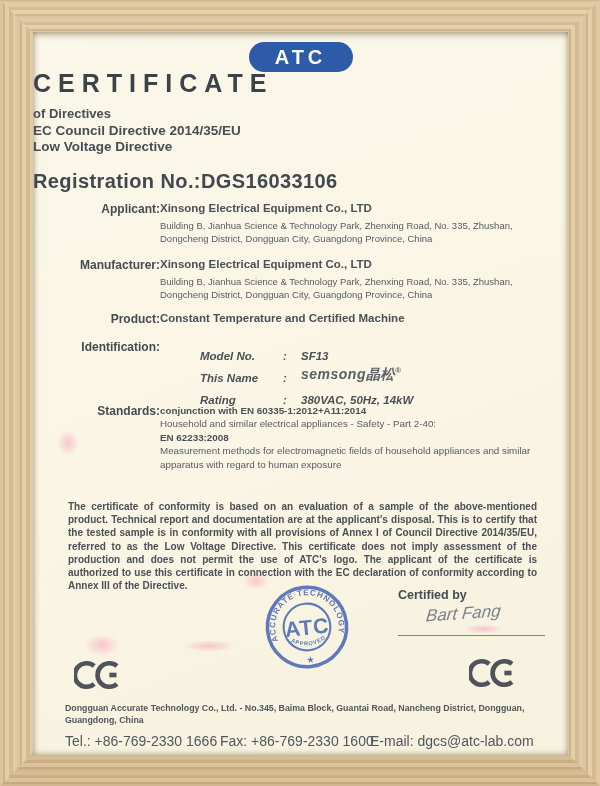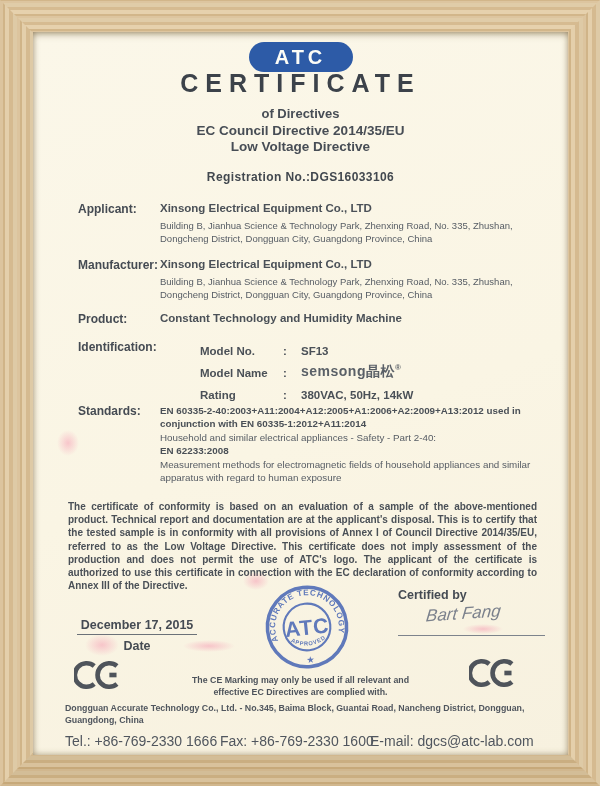--- a/index.html
+++ b/index.html
@@ -37,44 +37,44 @@
     box-shadow:
       inset 0 5px 7px -3px rgba(110,85,45,.55),
       inset 4px 0 6px -3px rgba(110,85,45,.35),
       inset -4px 0 6px -3px rgba(110,85,45,.30),
       inset 0 -4px 6px -3px rgba(110,85,45,.30);
     color:#4b5158;
     padding-left:44px;
   }
 
   .abs { position:absolute; }
-  .ctr { left:0; width:535px; text-align:center; }
+  .ctr { left:0; width:535px; }
   .b { font-weight:bold; }
 
   .pill {
     position:absolute; left:50%; top:10px; transform:translateX(-50%);
     width:104px; height:30px; border-radius:16px; background:#2d5ba7;
     display:flex; align-items:center; justify-content:center; z-index:3;
     color:#fcfcf6; font-weight:bold; font-size:20px; letter-spacing:4px;
     text-shadow:0 0 1px #2d5ba7;
   }
   .title { top:37px; font-size:25px; font-weight:bold; letter-spacing:7px; color:#3c424a; z-index:2; }
   .subtitle { top:74px; font-size:13px; font-weight:bold; color:#474d55; }
   .directive1 { top:91px; font-size:13.5px; font-weight:bold; color:#474d55; }
   .directive2 { top:107px; font-size:13.5px; font-weight:bold; color:#474d55; }
-  .registration { top:138px; font-size:12px; font-weight:bold; letter-spacing:.4px; color:#42484f; }
+  .registration { top:138px; font-size:20px; font-weight:bold; letter-spacing:.4px; color:#42484f; }
 
   .row { position:absolute; left:45px; width:472px; display:flex; }
-  .row .lbl { width:82px; flex:none; font-size:12px; font-weight:bold; color:#454b53; }
+  .row .lbl { width:82px; flex:none; font-size:12px; font-weight:bold; color:#454b53;text-align:right; }
   .row .val { flex:1; }
   .company { font-size:11.5px; font-weight:bold; color:#4a5057; }
   .addr { margin-top:5px; font-size:9.5px; line-height:13px; color:#565c64; white-space:nowrap; }
 
   .id-grid { font-size:11.5px; font-weight:bold; color:#4a5057;gap:40px; }
-  .id-line { display:flex; height:22px; align-items:center; }
+  .id-line { display:flex; height:22px; align-items:flex-end;font-style:italic; }
   .id-name { width:83px; flex:none; }
   .id-colon { width:18px; flex:none; }
   .brandlogo { font-size:14px; letter-spacing:.5px; color:#5a6067; margin-top:-2px; }
   .brandlogo sup { font-size:8px; }
 
   .std-line { font-size:9.8px; line-height:13.4px; color:#565c64; white-space:nowrap; }
   .std-line.b { color:#4a5057; }
 
   .statement {
     top:468px; left:35px; width:469px; font-size:10px; font-weight:bold;
@@ -154,48 +154,47 @@
         <div class="company">Xinsong Electrical Equipment Co., LTD</div>
         <div class="addr">
           <div>Building B, Jianhua Science &amp; Technology Park, Zhenxing Road, No. 335, Zhushan,</div>
           <div>Dongcheng District, Dongguan City, Guangdong Province, China</div>
         </div>
       </div>
     </div>
 
     <div class="row" style="top:280px">
       <div class="lbl">Product:</div>
-      <div class="val company">Constant Technology and Humidity Machine</div>
+      <div class="val company">Constant Temperature and Certified Machine</div>
     </div>
 
     <div class="row id-grid" style="top:308px">
       <div class="lbl">Identification:</div>
       <div class="val">
         <div class="id-line">
           <span class="id-name">Model No.</span>
           <span class="id-colon">:</span>
           <span>SF13</span>
         </div>
         <div class="id-line">
-          <span class="id-name">Model Name</span>
+          <span class="id-name">This Name</span>
           <span class="id-colon">:</span>
           <span class="brandlogo"><span>semsong晶松</span><sup>®</sup></span>
         </div>
         <div class="id-line">
           <span class="id-name">Rating</span>
           <span class="id-colon">:</span>
           <span>380VAC, 50Hz, 14kW</span>
         </div>
       </div>
     </div>
 
     <div class="row" style="top:372px">
       <div class="lbl">Standards:</div>
       <div class="val">
-        <div class="std-line b">EN 60335-2-40:2003+A11:2004+A12:2005+A1:2006+A2:2009+A13:2012 used in</div>
         <div class="std-line b">conjunction with EN 60335-1:2012+A11:2014</div>
         <div class="std-line">Household and similar electrical appliances - Safety - Part 2-40:</div>
         <div class="std-line b">EN 62233:2008</div>
         <div class="std-line">Measurement methods for electromagnetic fields of household appliances and similar</div>
         <div class="std-line">apparatus with regard to human exposure</div>
       </div>
     </div>
 
     <div class="abs statement">The certificate of conformity is based on an evaluation of a sample of the above-mentioned product. Technical report and documentation are at the applicant's disposal. This is to certify that the tested sample is in conformity with all provisions of Annex I of Council Directive 2014/35/EU, referred to as the Low Voltage Directive. This certificate does not imply assessment of the production and does not permit the use of ATC's logo. The applicant of the certificate is authorized to use this certificate in connection with the EC declaration of conformity according to Annex III of the Directive.</div>
 
@@ -215,45 +214,36 @@
         <text x="65" y="116" text-anchor="middle" font-size="13">★</text>
       </svg>
     </div>
 
     <div class="abs certified">
       <div class="certified-label">Certified by</div>
       <div class="signature">Bart Fang</div>
       <div class="sig-line"></div>
     </div>
 
-    <div class="abs dateblock">
-      <div class="date-value">December 17, 2015</div>
-      <div class="date-rule"></div>
-      <div class="date-label">Date</div>
-    </div>
 
     <div class="abs ce ce-left">
       <svg viewBox="0 0 114 70" width="48" height="30">
         <path d="M 48,13.6 A 28,28 0 1 0 48,56.4" fill="none" stroke="#4f545b" stroke-width="11"></path>
         <path d="M 102,13.6 A 28,28 0 1 0 102,56.4" fill="none" stroke="#4f545b" stroke-width="11"></path>
         <path d="M 84,35 H 101" stroke="#4f545b" stroke-width="11"></path>
       </svg>
     </div>
     <div class="abs ce ce-right">
       <svg viewBox="0 0 114 70" width="48" height="30">
         <path d="M 48,13.6 A 28,28 0 1 0 48,56.4" fill="none" stroke="#4f545b" stroke-width="11"></path>
         <path d="M 102,13.6 A 28,28 0 1 0 102,56.4" fill="none" stroke="#4f545b" stroke-width="11"></path>
         <path d="M 84,35 H 101" stroke="#4f545b" stroke-width="11"></path>
       </svg>
     </div>
 
-    <div class="abs ce-note">
-      <div>The CE Marking may only be used if all relevant and</div>
-      <div>effective EC Directives are complied with.</div>
-    </div>
 
     <div class="abs footer-addr">
       <div>Dongguan Accurate Technology Co., Ltd. - No.345, Baima Block, Guantai Road, Nancheng District, Dongguan,</div>
       <div>Guangdong, China</div>
     </div>
     <div class="abs contact tel">Tel.: +86-769-2330 1666</div>
     <div class="abs contact fax">Fax: +86-769-2330 1600</div>
     <div class="abs contact email">E-mail: dgcs@atc-lab.com</div>
 
     <div class="smudge" style="left:52px; top:602px; width:34px; height:22px;"></div>

